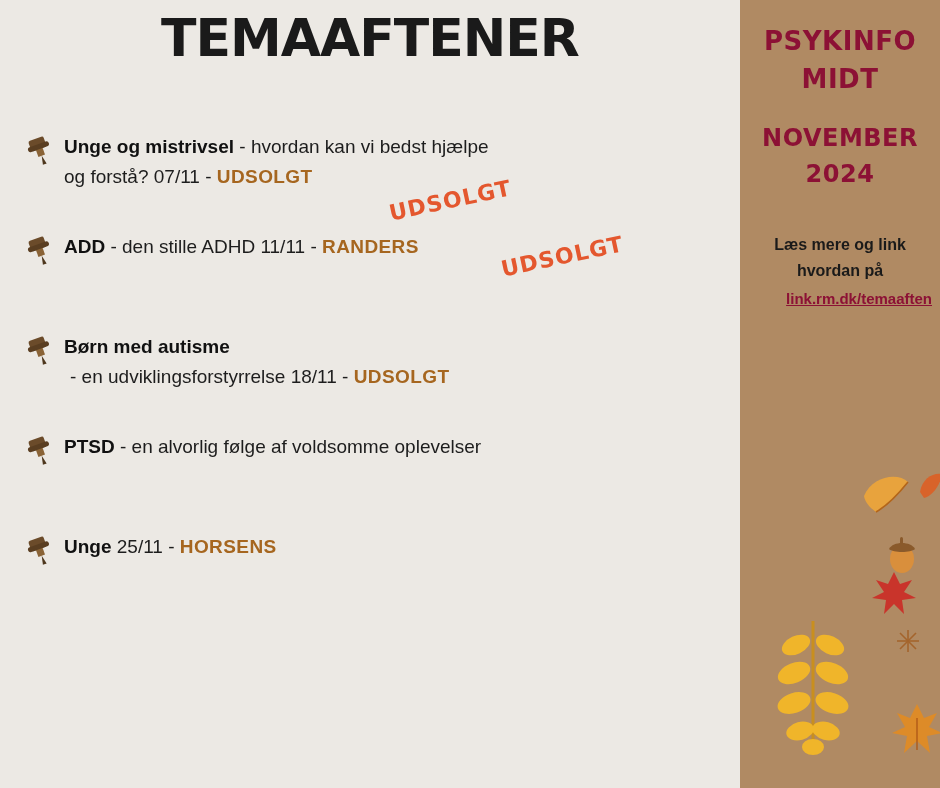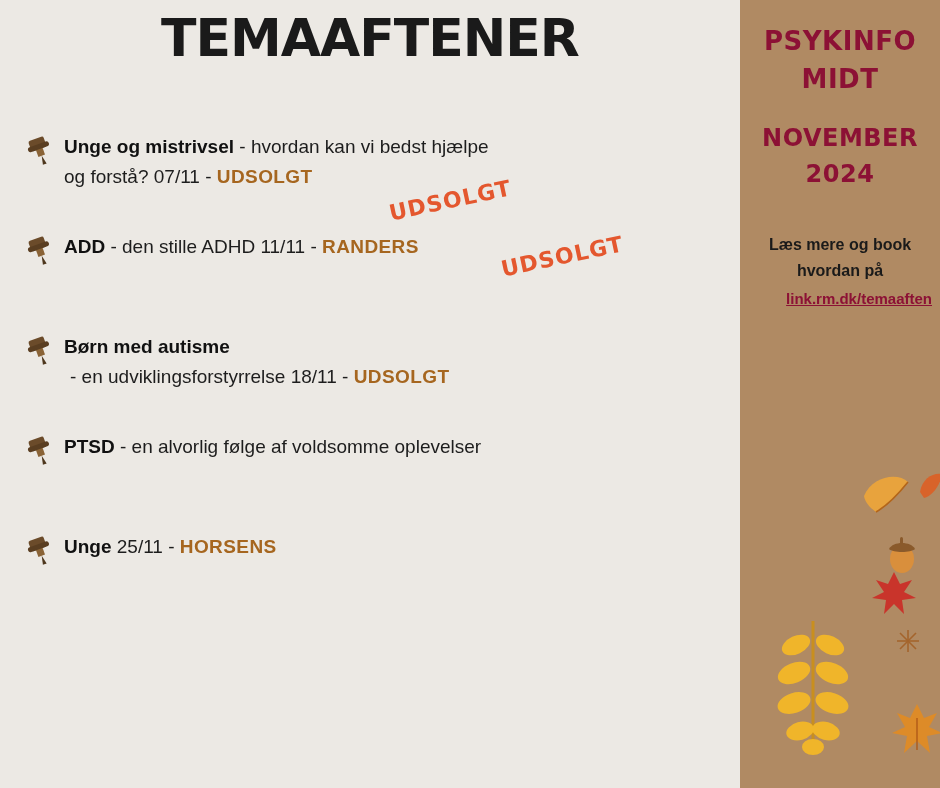--- a/index.html
+++ b/index.html
@@ -245,21 +245,21 @@
       <span>MIDT</span>
     </div>
 
 
     <div class="month">
       <span>NOVEMBER</span><br>
       <span>2024</span>
     </div>
 
     <div class="booking">
-      <span>Læs mere og book</span><br>
+      <span>Læs mere og link</span><br>
       <span>hvordan på</span>
       <a class="link" href="#">link.rm.dk/temaaften</a>
     </div>
 
     <svg class="leaf" style="left:120px; top:470px;" width="52" height="46" viewBox="0 0 52 46">
       <path d="M4 26 C12 6, 38 2, 48 12 C40 22, 30 34, 16 42 C10 38, 5 32, 4 26 Z" fill="#e8a33d"></path>
       <path d="M48 12 C40 22, 30 34, 16 42" stroke="#b3651a" stroke-width="1.6" fill="none"></path>
     </svg>
     <svg class="leaf" style="left:178px; top:470px;" width="26" height="30" viewBox="0 0 26 30">
       <path d="M2 22 C4 8, 16 2, 24 4 C22 16, 14 26, 6 28 Z" fill="#d8632a"></path>

